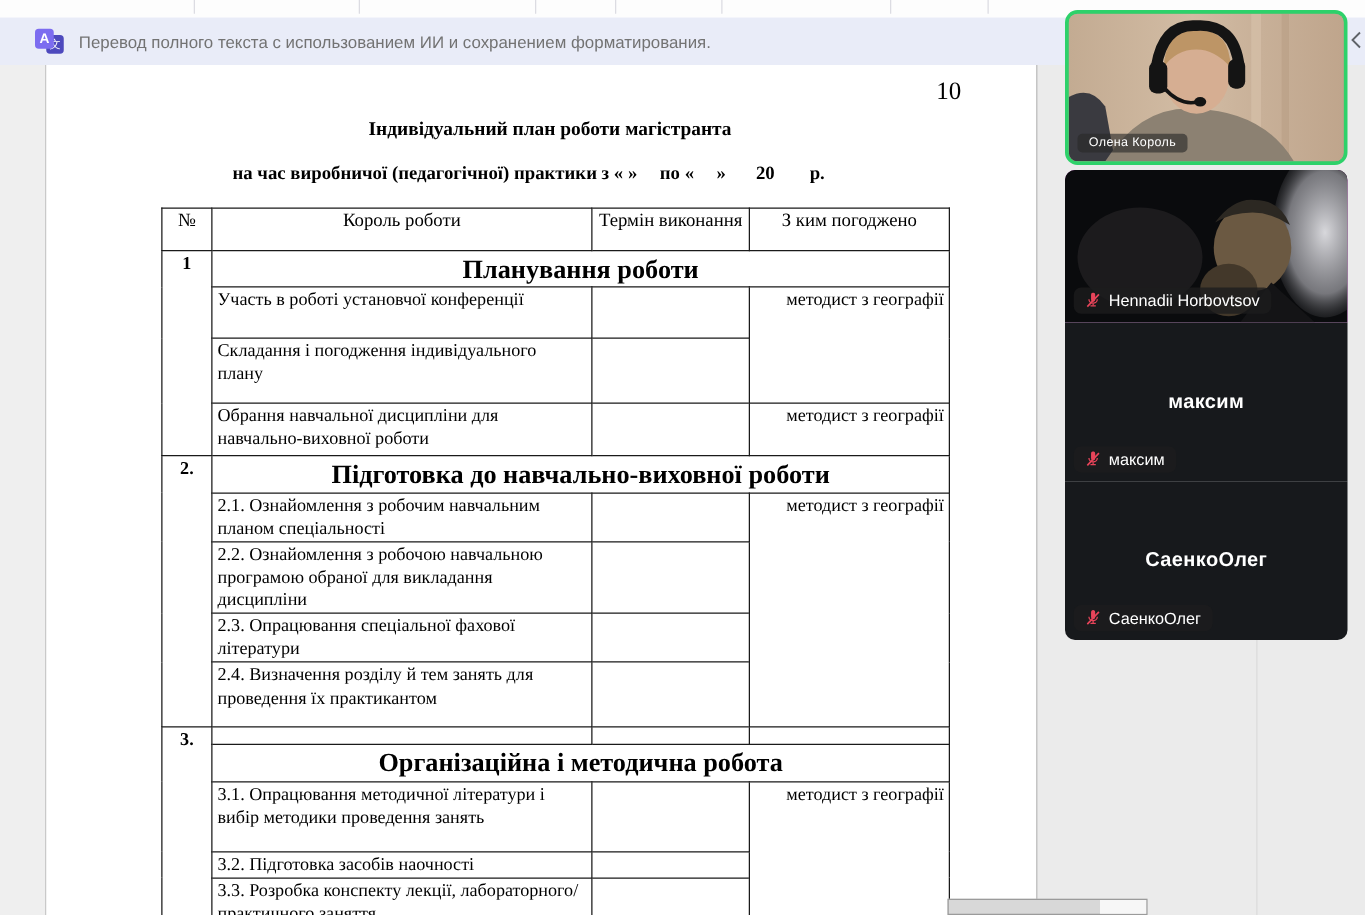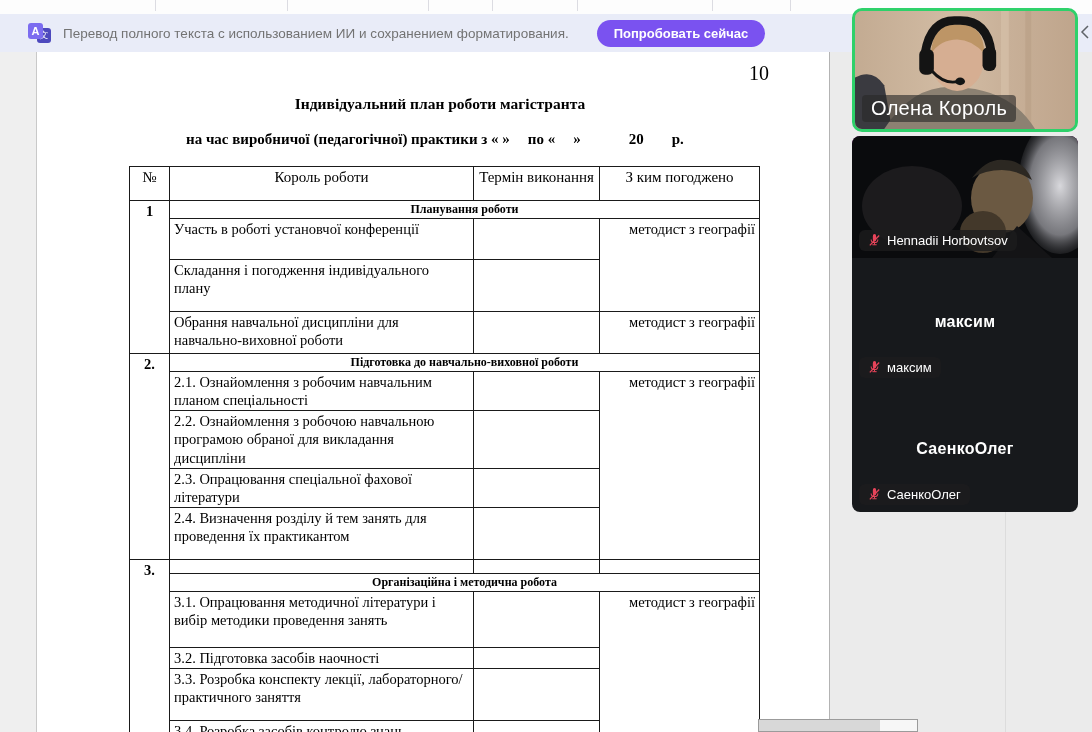--- a/index.html
+++ b/index.html
@@ -34,28 +34,28 @@
           border-left:1px solid #c9c9c9; border-right:1px solid #b3b3b3; overflow:hidden;
           font-family:"Liberation Serif","DejaVu Serif",serif; color:#000; }
   .page-number { position:absolute; right:60px; top:10px; font-size:20px; }
   .doc-title-1 { position:absolute; left:0; top:43px; width:100%; padding-left:14px;
                  text-align:center; font-weight:bold; font-size:15.5px; }
   .doc-title-2 { position:absolute; left:261px; top:60px; font-weight:bold; font-size:15.5px; }
   .pib-line { display:inline-block; width:218px; border-bottom:2px solid #000; height:14px; }
   .doc-title-3 { position:absolute; left:149px; top:79px; font-weight:bold; font-size:15px;
                  display:flex; align-items:center; }
   .doc-title-3 .g1{ margin-left:18px; } .doc-title-3 .g2{ margin-left:18px; }
-  .doc-title-3 .g3{ margin-left:48px; } .doc-title-3 .g4{ margin-left:28px; }
+  .doc-title-3 .g3{ margin-left:24px; } .doc-title-3 .g4{ margin-left:28px; }
 
   
   table.plan { position:absolute; left:92px; top:114px; border-collapse:collapse; table-layout:fixed;
                width:630px; font-size:14.5px; line-height:1.25; }
   table.plan td { border:1px solid #1a1a1a; vertical-align:top; padding:1px 4px; overflow:hidden; }
   td.c-num  { text-align:center; }
-  td.c-sect { text-align:center; font-weight:bold; font-size:12px; padding:0 4px; }
+  td.c-sect { text-align:center; font-weight:bold; font-size:21px; padding:0 4px; }
   td.c-head { text-align:center; vertical-align:middle; font-size:15px; }
   td.c-head-term { text-align:center; vertical-align:middle; font-size:15px; padding:2px 16px; }
   td.c-appr { text-align:right; vertical-align:middle; }
   td.bold { font-weight:bold; }
   tr.rh34{height:34px} tr.rh17{height:17px} tr.rh41{height:41px} tr.rh52{height:52px}
   tr.rh42{height:42px} tr.rh18{height:18px} tr.rh36{height:36px} tr.rh56{height:56px}
   tr.rh38{height:38px} tr.rh14{height:14px} tr.rh20{height:20px} tr.rh16{height:16px}
 
   
   .h-scrollbar { position:absolute; left:758px; top:719px; width:160px; height:13px;
@@ -66,21 +66,21 @@
   .panel { position:absolute; left:852px; top:0; width:226px; height:512px; }
   .tile { position:absolute; left:0; width:226px; overflow:hidden; }
   .tile-1 { top:8px; height:124px; border:3px solid #2ed16a; border-radius:10px; background:#b9a28b; }
   .tile-2 { top:136px; height:122px; border-radius:8px 8px 0 0; background:#701a75; }
   .tile-3 { top:258px; height:127px; background:#17191c; }
   .tile-4 { top:385px; height:127px; border-radius:0 0 8px 8px; background:#17191c; }
   .tile svg.vid { position:absolute; left:0; top:0; width:100%; height:100%; }
   .name-pill { position:absolute; left:7px; bottom:7px; display:flex; align-items:center; gap:6px;
                background:rgba(28,28,30,0.78); color:#fff; border-radius:6px;
                padding:3px 9px; font-size:13px; white-space:nowrap; }
-  .name-pill.plain { background:rgba(40,40,40,0.62); border-radius:4px; font-size:20px;
+  .name-pill.plain { background:rgba(40,40,40,0.62); border-radius:4px; font-size:10px;
                      padding:2px 9px; letter-spacing:0.3px; }
   .center-name { position:absolute; left:0; top:0; width:100%; height:100%;
                  display:flex; align-items:center; justify-content:center;
                  color:#fff; font-weight:bold; font-size:16px; letter-spacing:0.3px; }
   .collapse-btn { position:absolute; left:1079px; top:24px; width:12px; height:16px; cursor:pointer; }
 </style>
 </head>
 <body>
 
 <div id="screen">
@@ -94,21 +94,20 @@
     <div class="tick" style="left:712px"></div>
     <div class="tick" style="left:790px"></div>
   </div>
 
   <div class="banner">
     <div class="tr-icon">
       <div class="sq-a">A</div>
       <div class="sq-w">文</div>
     </div>
     <span class="banner-text">Перевод полного текста с использованием ИИ и сохранением форматирования.</span>
-    <button class="banner-cta">Попробовать сейчас</button>
   </div>
 
   <div class="doc-left-margin"></div>
   <div class="doc-right-bg"></div>
   <div class="right-divider"></div>
 
   <div class="page">
     <div class="page-number">10</div>
     <div class="doc-title-1">Індивідуальний план роботи магістранта</div>
     <div class="doc-title-3">

